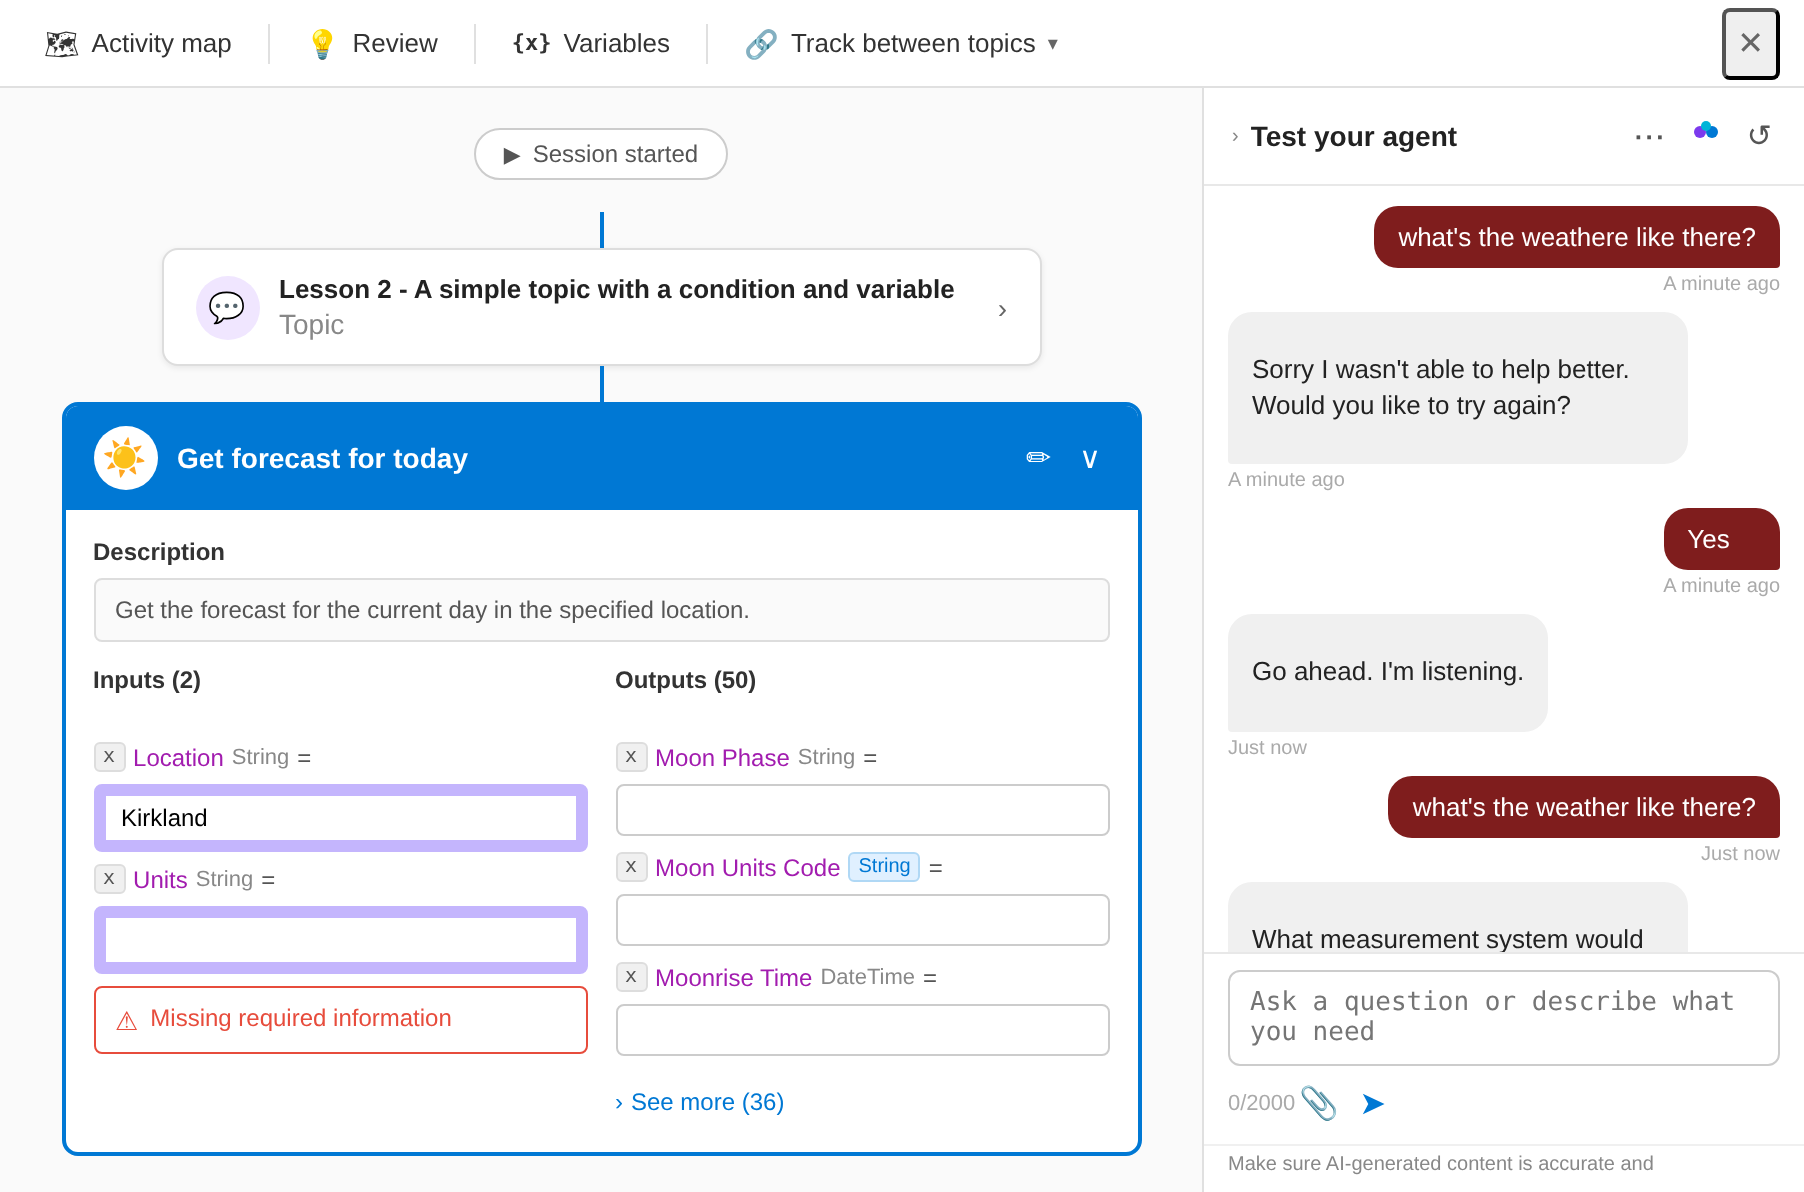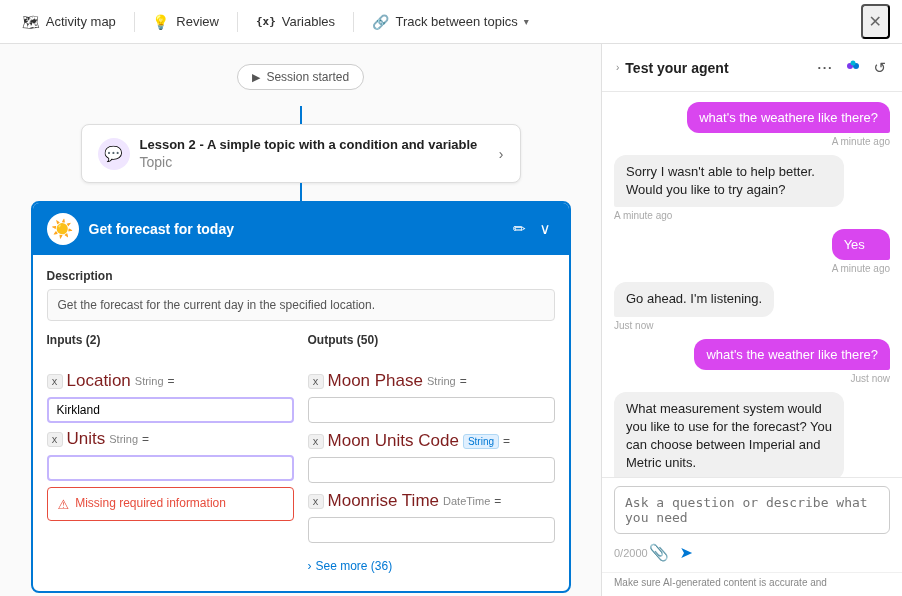--- a/index.html
+++ b/index.html
@@ -106,26 +106,26 @@
 
     .io-row { display: flex; gap: 14px; }
     .io-col { flex: 1; }
     .io-section-title { font-weight: 600; font-size: 12px; color: #333; margin-bottom: 24px; }
 
     .input-row { display: flex; align-items: center; gap: 4px; margin-bottom: 6px; }
     .var-badge {
       background: #f0f0f0; border: 1px solid #ddd; border-radius: 3px;
       padding: 1px 4px; font-size: 10px; color: #555; font-family: monospace;
     }
-    .var-name { font-size: 17px; color: #7f1d1d; }
+    .var-name { font-size: 12px; color: #a21caf; }
     .var-type { font-size: 11px; color: #888; }
     .var-eq { font-size: 12px; color: #555; }
 
     .input-field {
-      border: 2px solid #c4b5fd; border-radius: 4px; padding: 4px 8px;
+      border: 6px solid #c4b5fd; border-radius: 4px; padding: 4px 8px;
       font-size: 12px; width: 100%; margin-bottom: 6px; background: #fff;
     }
 
     .error-box {
       border: 1px solid #e74c3c; border-radius: 4px; padding: 8px 10px;
       background: #fff; display: flex; align-items: flex-start; gap: 6px;
     }
     .error-icon { color: #e74c3c; font-size: 13px; margin-top: 1px; flex-shrink: 0; }
     .error-text { font-size: 12px; color: #e74c3c; font-weight: 500; }
 
@@ -151,27 +151,27 @@
       border-bottom: 1px solid #e8e8e8; background: #fff; gap: 6px;
     }
     .chat-expand-icon { font-size: 10px; color: #888; cursor: pointer; }
     .chat-title { font-weight: 700; font-size: 14px; color: #222; flex: 1; }
     .chat-header-actions { display: flex; align-items: center; gap: 6px; }
     .chat-header-btn { background: none; border: none; cursor: pointer; color: #555; font-size: 15px; padding: 2px; }
 
     .chat-body { flex: 1; overflow-y: auto; padding: 10px 12px; display: flex; flex-direction: column; gap: 8px; }
 
     .msg-bubble-right {
-      align-self: flex-end; background: #d946ef; color: #fff;
+      align-self: flex-end; background: #7f1d1d; color: #fff;
       border-radius: 12px 12px 2px 12px; padding: 8px 12px;
       max-width: 220px; font-size: 13px;
     }
     .msg-bubble-left {
       align-self: flex-start; background: #f0f0f0; color: #222;
-      border-radius: 12px 12px 12px 2px; padding: 8px 12px;
+      border-radius: 12px 12px 12px 2px; padding: 20px 12px;
       max-width: 230px; font-size: 13px; line-height: 1.4;
     }
     .msg-time { font-size: 10px; color: #aaa; margin-top: 3px; }
     .msg-time-right { text-align: right; }
     .msg-time-left { text-align: left; }
 
     .chat-footer { border-top: 1px solid #e8e8e8; padding: 8px 12px; }
     .chat-input-box {
       border: 1px solid #ccc; border-radius: 6px; padding: 8px 10px;
       font-size: 13px; background: #fff; width: 100%; outline: none;

